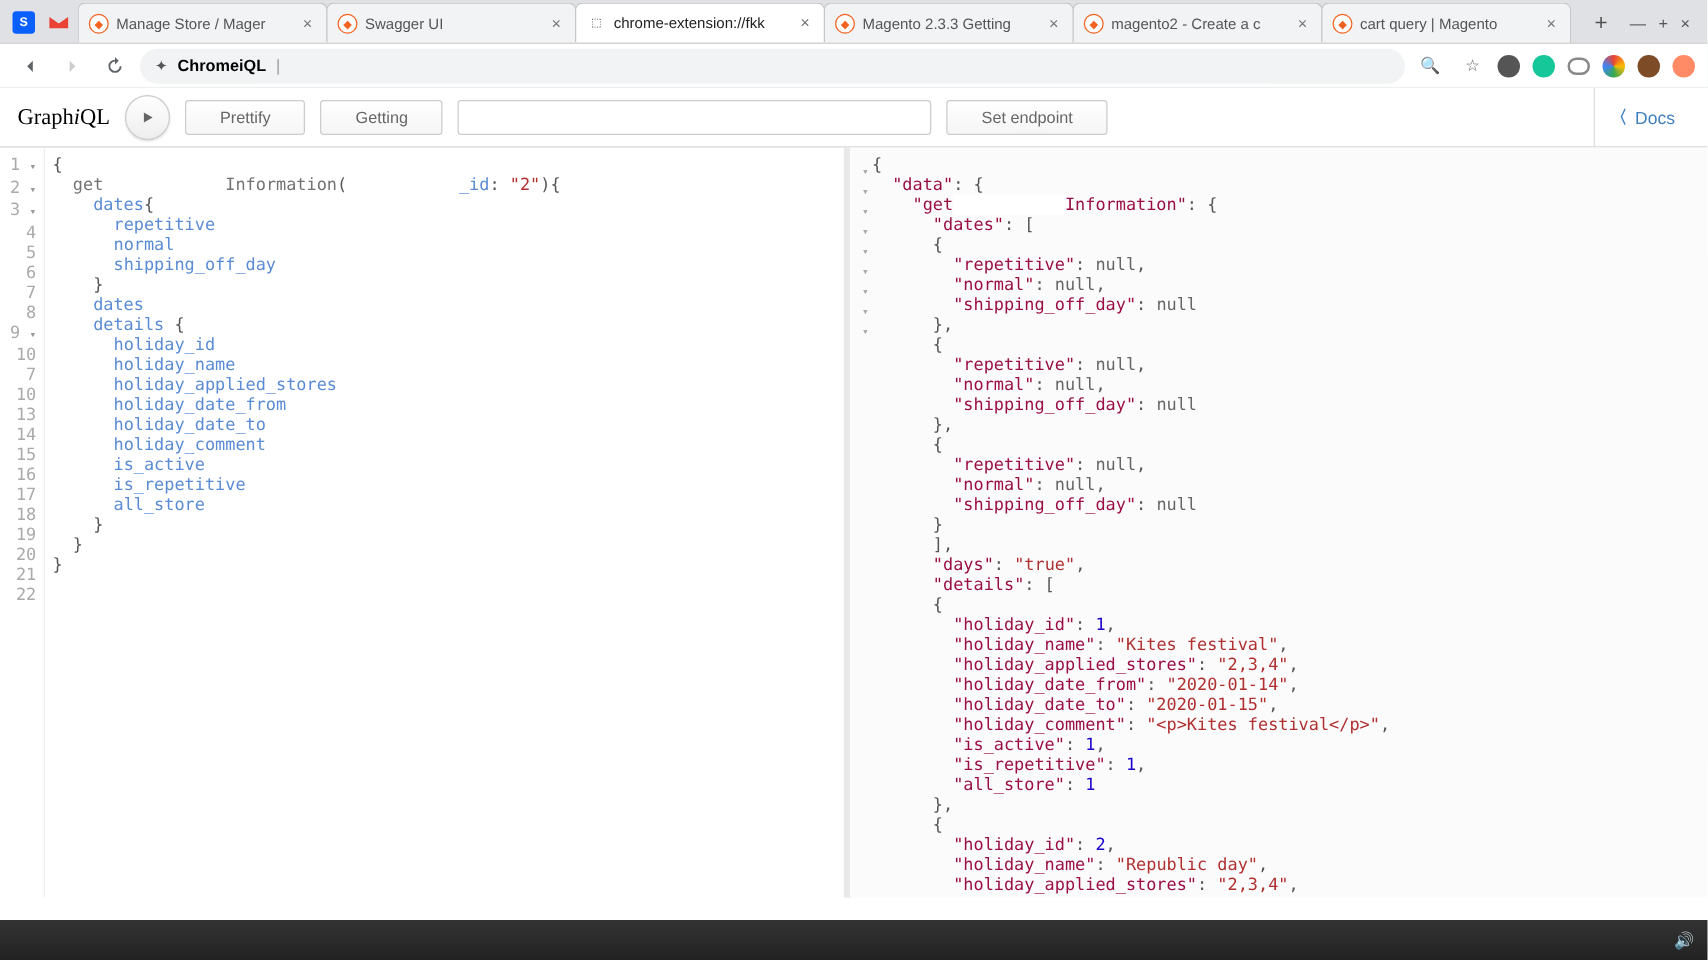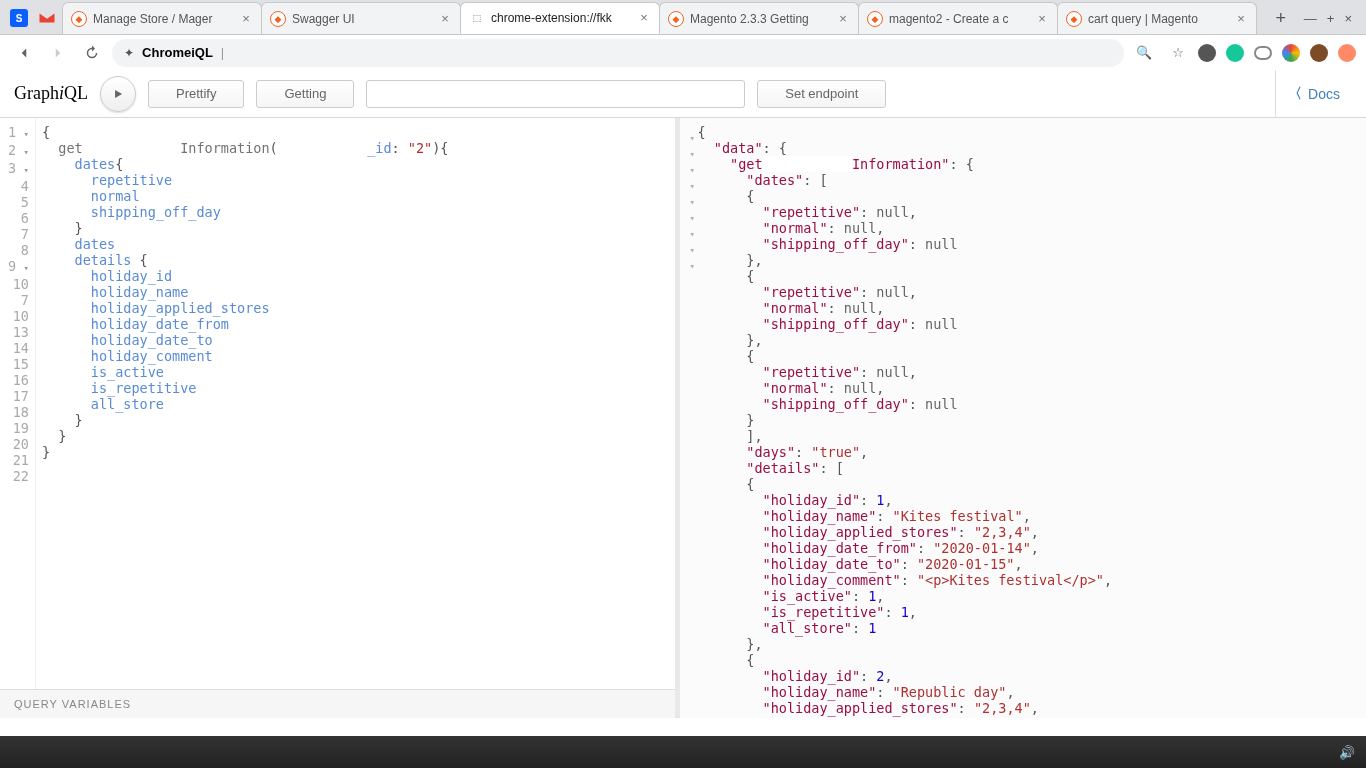--- a/index.html
+++ b/index.html
@@ -220,21 +220,20 @@
       <span class="attr">holiday_date_to</span>
       <span class="attr">holiday_comment</span>
       <span class="attr">is_active</span>
       <span class="attr">is_repetitive</span>
       <span class="attr">all_store</span>
     <span class="pun">}</span>
   <span class="pun">}</span>
 <span class="pun">}</span>
 </div>
       </div>
-      <div class="qvars">Query Variables</div>
     </div>
 
     <div class="pane-right" style="display:flex">
       <div class="fold-gut" id="rfold">
           <div class="resline"></div>
           <div class="resline">▾</div>
           <div class="resline">▾</div>
           <div class="resline">▾</div>
           <div class="resline">▾</div>
           <div class="resline"></div>

